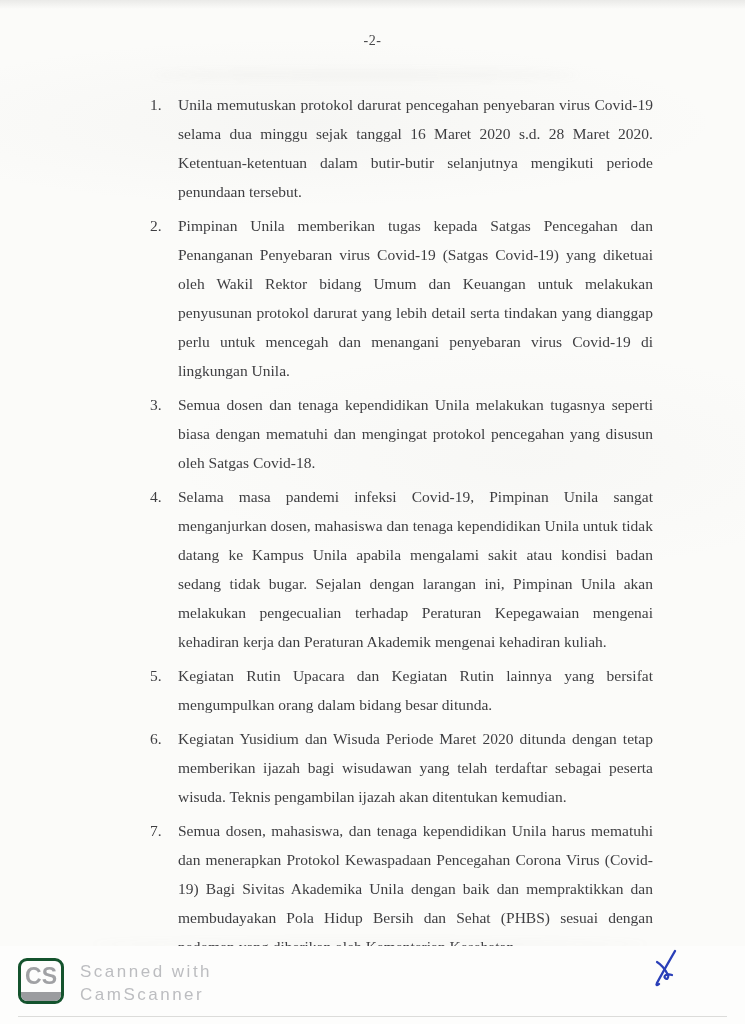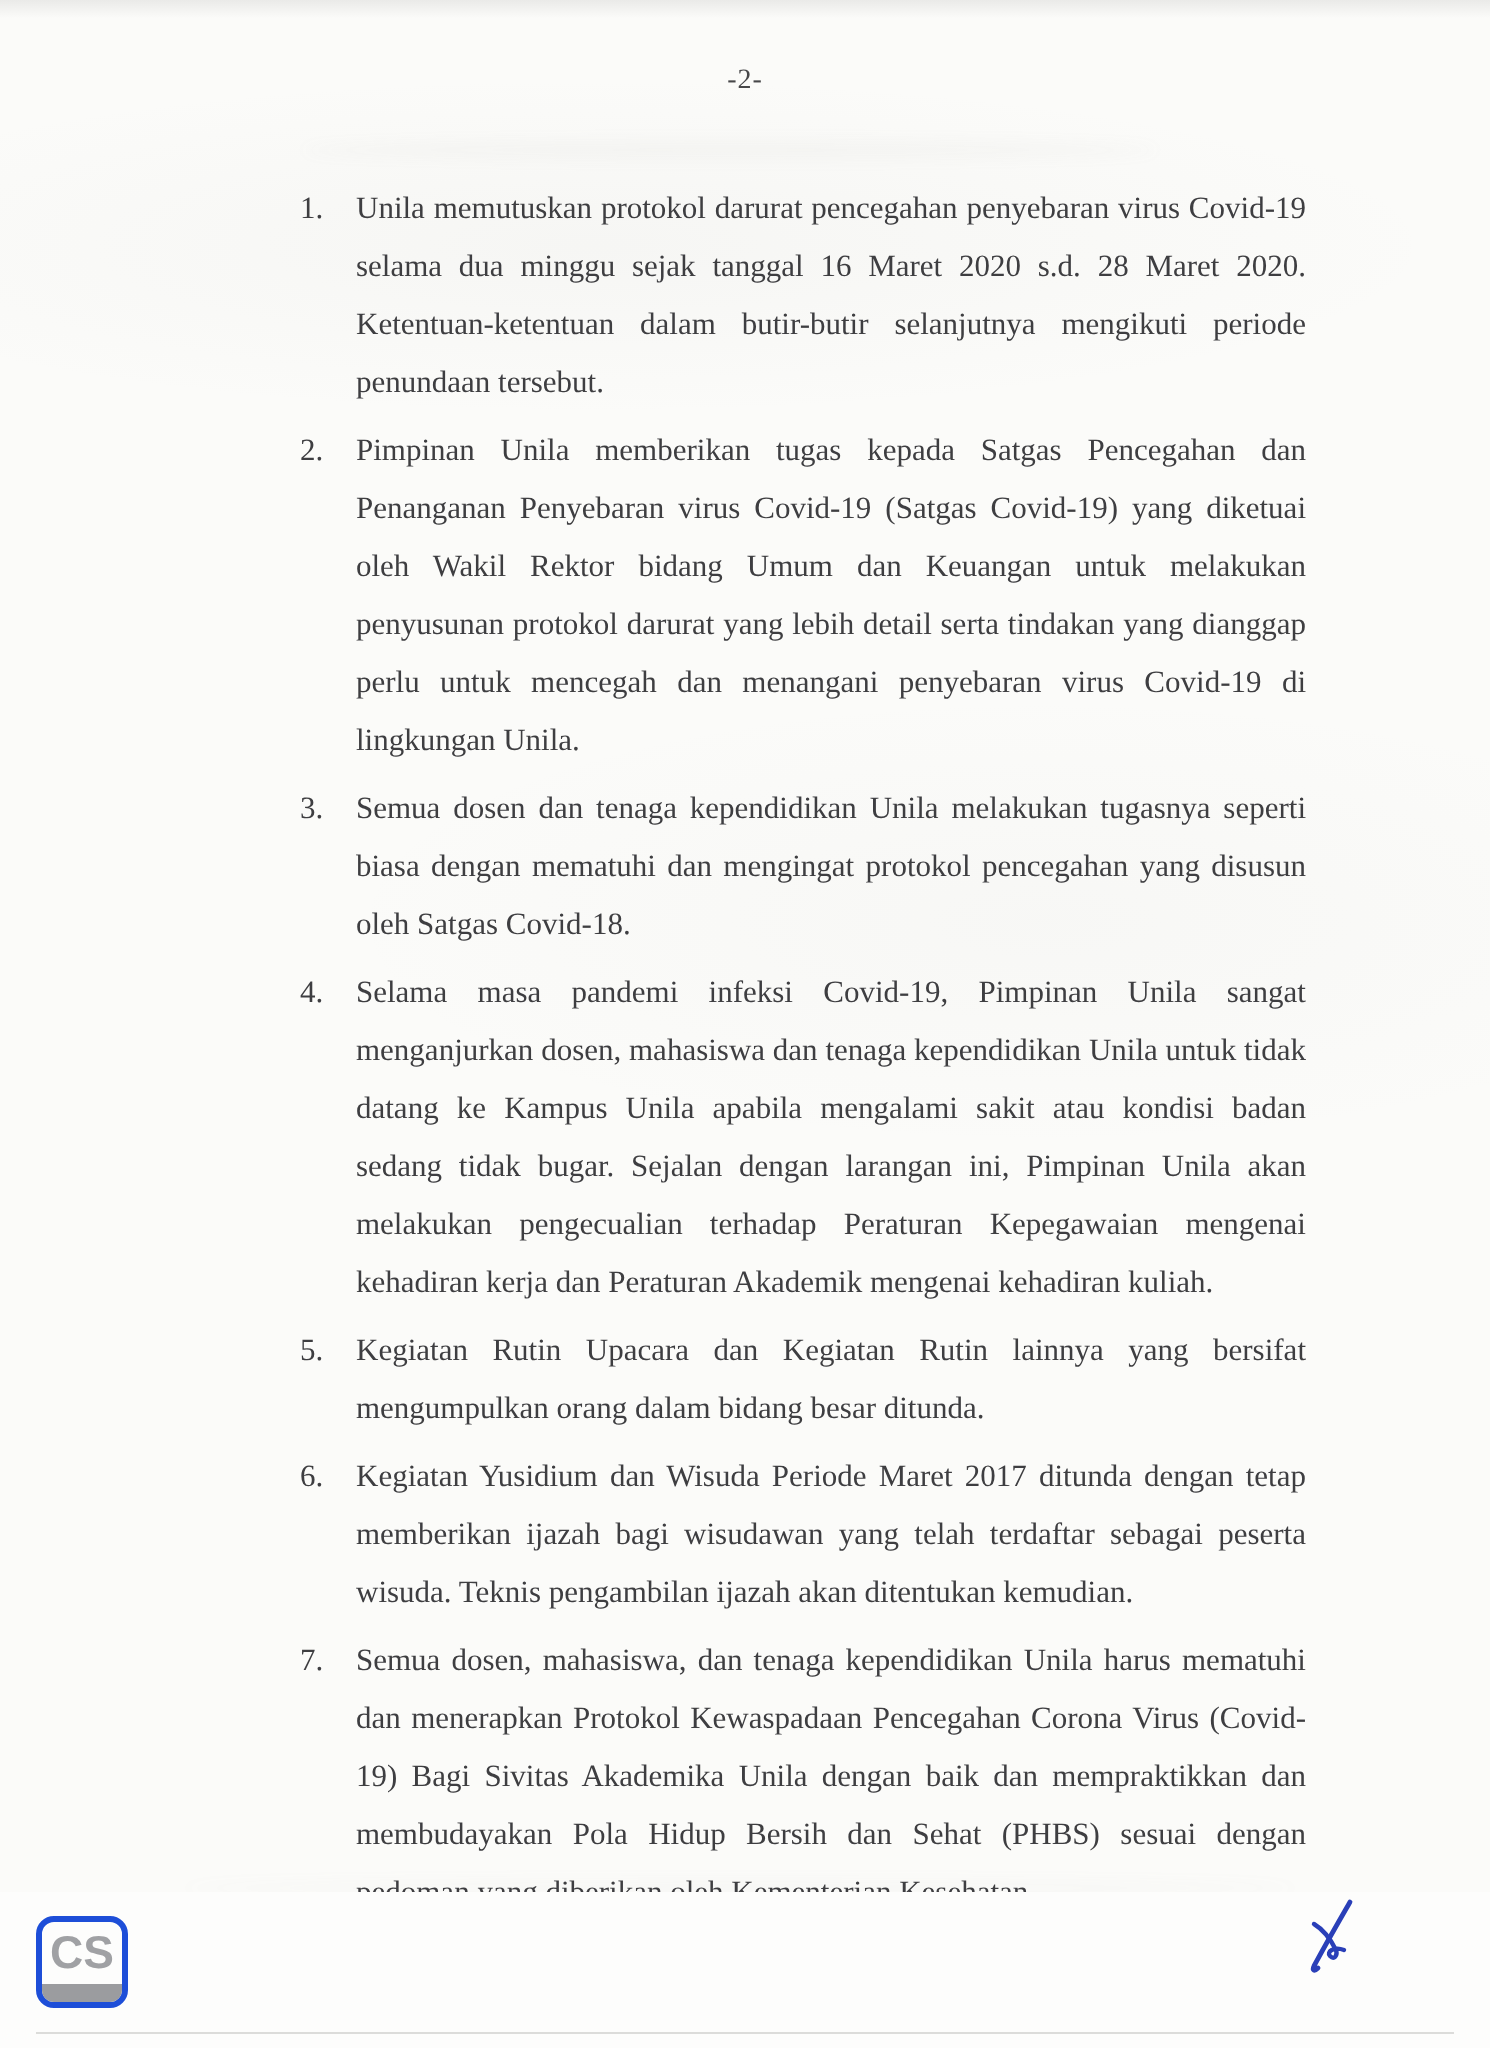--- a/index.html
+++ b/index.html
@@ -39,21 +39,21 @@
     position:absolute; left:0; bottom:0; width:745px; height:78px;
     background:#fdfdfc;
   }
   .footer-edge-line {
     position:absolute; left:18px; right:18px; bottom:7px; height:1px;
     background:#dcdcda;
   }
   .cs-logo {
     position:absolute; left:18px; bottom:20px;
     width:46px; height:46px;
-    border:3px solid #1d4ed8; border-radius:9px;
+    border:3px solid #14532d; border-radius:9px;
     background:#fdfdfc; overflow:hidden;
   }
   .cs-logo .cs-letters {
     position:absolute; top:2px; left:0; width:100%;
     text-align:center;
     font-family:"Liberation Sans","DejaVu Sans",sans-serif;
     font-weight:bold; font-size:23px; color:#a0a1a4; letter-spacing:0;
   }
   .cs-logo .cs-bar {
     position:absolute; bottom:0; left:0; width:100%; height:9px;
@@ -97,34 +97,38 @@
       <div class="list-item">
         <span class="item-num">4.</span>
         <span class="item-text">Selama masa pandemi infeksi Covid-19, Pimpinan Unila sangat menganjurkan dosen, mahasiswa dan tenaga kependidikan Unila untuk tidak datang ke Kampus Unila apabila mengalami sakit atau kondisi badan sedang tidak bugar. Sejalan dengan larangan ini, Pimpinan Unila akan melakukan pengecualian terhadap Peraturan Kepegawaian mengenai kehadiran kerja dan Peraturan Akademik mengenai kehadiran kuliah.</span>
       </div>
       <div class="list-item">
         <span class="item-num">5.</span>
         <span class="item-text">Kegiatan Rutin Upacara dan Kegiatan Rutin lainnya yang bersifat mengumpulkan orang dalam bidang besar ditunda.</span>
       </div>
       <div class="list-item">
         <span class="item-num">6.</span>
-        <span class="item-text">Kegiatan Yusidium dan Wisuda Periode Maret 2017 ditunda dengan tetap memberikan ijazah bagi wisudawan yang telah terdaftar sebagai peserta wisuda. Teknis pengambilan ijazah akan ditentukan kemudian.</span>
+        <span class="item-text">Kegiatan Yusidium dan Wisuda Periode Maret 2020 ditunda dengan tetap memberikan ijazah bagi wisudawan yang telah terdaftar sebagai peserta wisuda. Teknis pengambilan ijazah akan ditentukan kemudian.</span>
       </div>
       <div class="list-item">
         <span class="item-num">7.</span>
         <span class="item-text">Semua dosen, mahasiswa, dan tenaga kependidikan Unila harus mematuhi dan menerapkan Protokol Kewaspadaan Pencegahan Corona Virus (Covid-19) Bagi Sivitas Akademika Unila dengan baik dan mempraktikkan dan membudayakan Pola Hidup Bersih dan Sehat (PHBS) sesuai dengan pedoman yang diberikan oleh Kementerian Kesehatan</span>
       </div>
     </div>
   </div>
 
   <div class="footer">
     <div class="cs-logo">
       <div class="cs-letters">CS</div>
       <div class="cs-bar"></div>
     </div>
+    <div class="footer-text">
+      <div>Scanned with</div>
+      <div>CamScanner</div>
+    </div>
     <svg class="paraph" viewBox="0 0 32 42" fill="none" xmlns="http://www.w3.org/2000/svg">
       <path d="M24 3 C20 10, 13 22, 6 35 C5 37, 6 38, 8 36" stroke="#2a3fb8" stroke-width="2.4" stroke-linecap="round" fill="none"></path>
       <path d="M6 14 C11 17, 14 21, 17 27 C18 30, 16 32, 14 30 C12 28, 16 25, 21 27" stroke="#2a3fb8" stroke-width="2.2" stroke-linecap="round" fill="none"></path>
     </svg>
     <div class="footer-edge-line"></div>
   </div>
 
 </div>
 
 </body></html>

